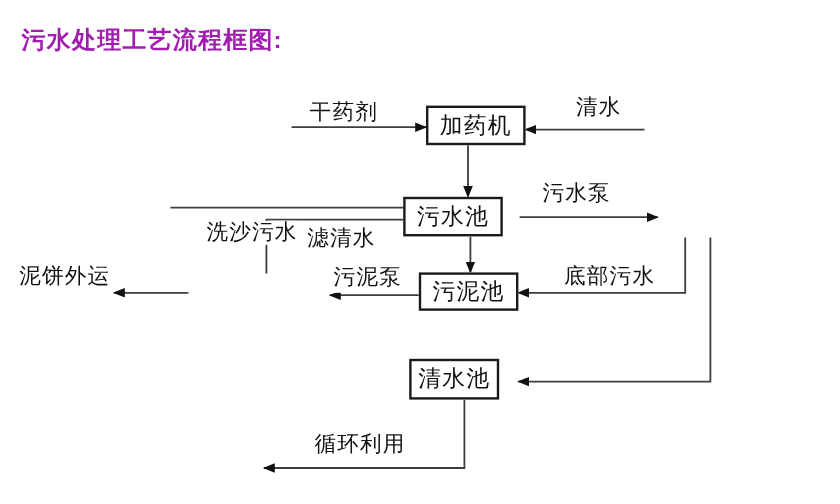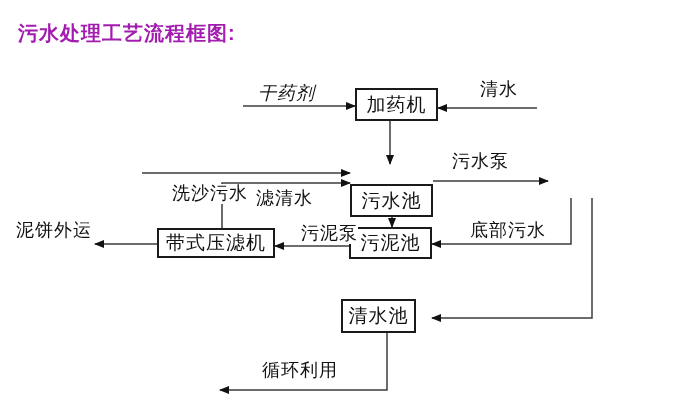--- a/index.html
+++ b/index.html
@@ -78,36 +78,33 @@
     <path class="edge" d="M571,198 V244 H432" marker-end="url(#arr)"></path>
     <path class="edge" d="M349,246 H275" marker-end="url(#arr)"></path>
     <path class="edge" d="M157,244 H95" marker-end="url(#arr)"></path>
     <path class="edge" d="M592,198 V318 H432" marker-end="url(#arr)"></path>
     <path class="edge" d="M387,333 V390 H220" marker-end="url(#arr)"></path>
   </svg>
 
   <div class="node" style="left:355px; top:88px;  width:83px;  height:33px;">
     <span>加药机</span>
   </div>
-  <div class="node" style="left:350px; top:164px; width:83px;  height:33px;margin-top:20px;">
+  <div class="node" style="left:336px; top:164px; width:83px;  height:33px;">
     <span>污水池</span>
   </div>
   <div class="node" style="left:349px; top:227px; width:83px;  height:32px;">
     <span>污泥池</span>
   </div>
-  <div class="node" style="left:157px; top:228px; width:118px; height:30px;">
-    <span>带式压滤机</span>
-  </div>
   <div class="node" style="left:341px; top:299px; width:75px;  height:34px;">
     <span>清水池</span>
   </div>
 
-  <div class="elabel" style="left:258px; top:84px;font-style:italic;">干药剂</div>
+  <div class="elabel" style="left:258px; top:84px;">干药剂</div>
   <div class="elabel" style="left:480px; top:80px;">清水</div>
   <div class="elabel" style="left:172px; top:153px;margin-top:31px;">洗沙污水</div>
   <div class="elabel" style="left:452px; top:152px;">污水泵</div>
   <div class="elabel" style="left:256px; top:189px;">滤清水</div>
-  <div class="elabel" style="left:301px; top:224px;">污泥泵</div>
+  <div class="elabel" style="left:278px; top:224px;font-family:Liberation Mono, monospace;">污泥泵</div>
   <div class="elabel" style="left:470px; top:221px;">底部污水</div>
   <div class="elabel" style="left:262px; top:361px;">循环利用</div>
   <div class="elabel" style="left:16px;  top:221px;">泥饼外运</div>
 
 </div>
 
 </body></html>

